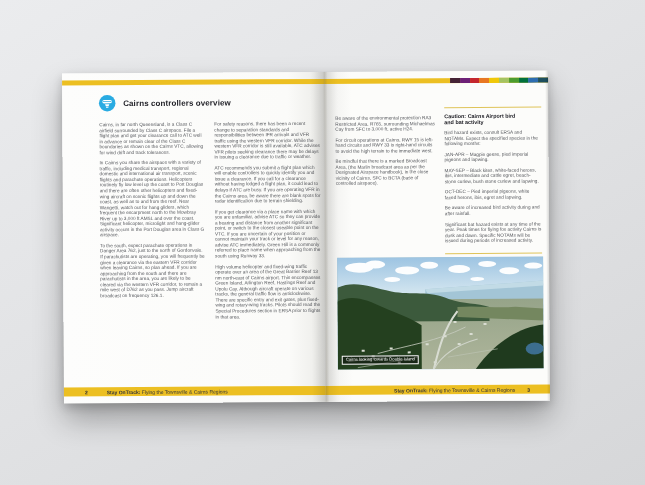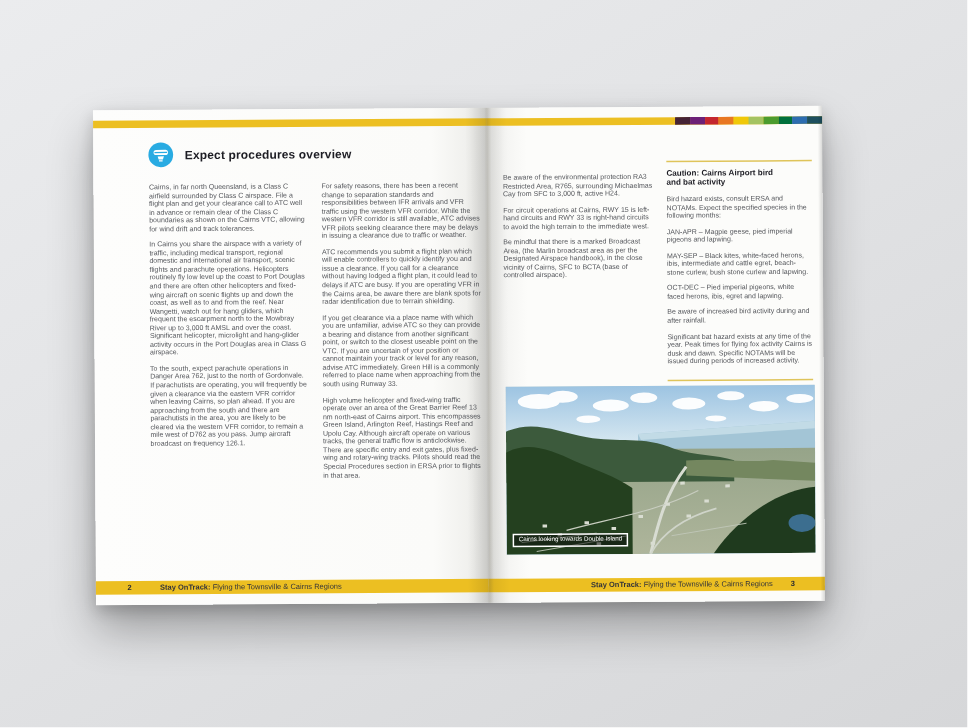--- a/index.html
+++ b/index.html
@@ -62,21 +62,21 @@
       <div class="hdr">
         <span class="icon-circle">
           <svg viewBox="0 0 24 24" width="18" height="18">
             <circle cx="12" cy="12" r="11" fill="#29abe2"></circle>
             <rect x="5.6" y="7.6" width="12.8" height="4.6" rx="2.3" fill="#ffffff"></rect>
             <rect x="6.4" y="9.4" width="11.2" height="1.1" fill="#29abe2"></rect>
             <path d="M9.2 13.4 L14.8 13.4 L13.9 16.2 L10.1 16.2 Z" fill="#ffffff"></path>
             <rect x="10.4" y="16.8" width="3.2" height="1.1" fill="#ffffff"></rect>
           </svg>
         </span>
-        <h1>Expect procedures overview</h1>
+        <h1>Cairns controllers overview</h1>
       </div>
 
       <div class="cols bodytext">
         <div class="col">
           <p>Cairns, in far north Queensland, is a Class C airfield surrounded by Class C airspace. File a flight plan and get your clearance call to ATC well in advance or remain clear of the Class C boundaries as shown on the Cairns VTC, allowing for wind drift and track tolerances.</p>
           <p>In Cairns you share the airspace with a variety of traffic, including medical transport, regional domestic and international air transport, scenic flights and parachute operations. Helicopters routinely fly low level up the coast to Port Douglas and there are often other helicopters and fixed-wing aircraft on scenic flights up and down the coast, as well as to and from the reef. Near Wangetti, watch out for hang gliders, which frequent the escarpment north to the Mowbray River up to 3,000 ft AMSL and over the coast. Significant helicopter, microlight and hang-glider activity occurs in the Port Douglas area in Class G airspace.</p>
           <p>To the south, expect parachute operations in Danger Area 762, just to the north of Gordonvale. If parachutists are operating, you will frequently be given a clearance via the eastern VFR corridor when leaving Cairns, so plan ahead. If you are approaching from the south and there are parachutists in the area, you are likely to be cleared via the western VFR corridor, to remain a mile west of D762 as you pass. Jump aircraft broadcast on frequency 126.1.</p>
         </div>
         <div class="col">
           <p>For safety reasons, there has been a recent change to separation standards and responsibilities between IFR arrivals and VFR traffic using the western VFR corridor. While the western VFR corridor is still available, ATC advises VFR pilots seeking clearance there may be delays in issuing a clearance due to traffic or weather.</p>

